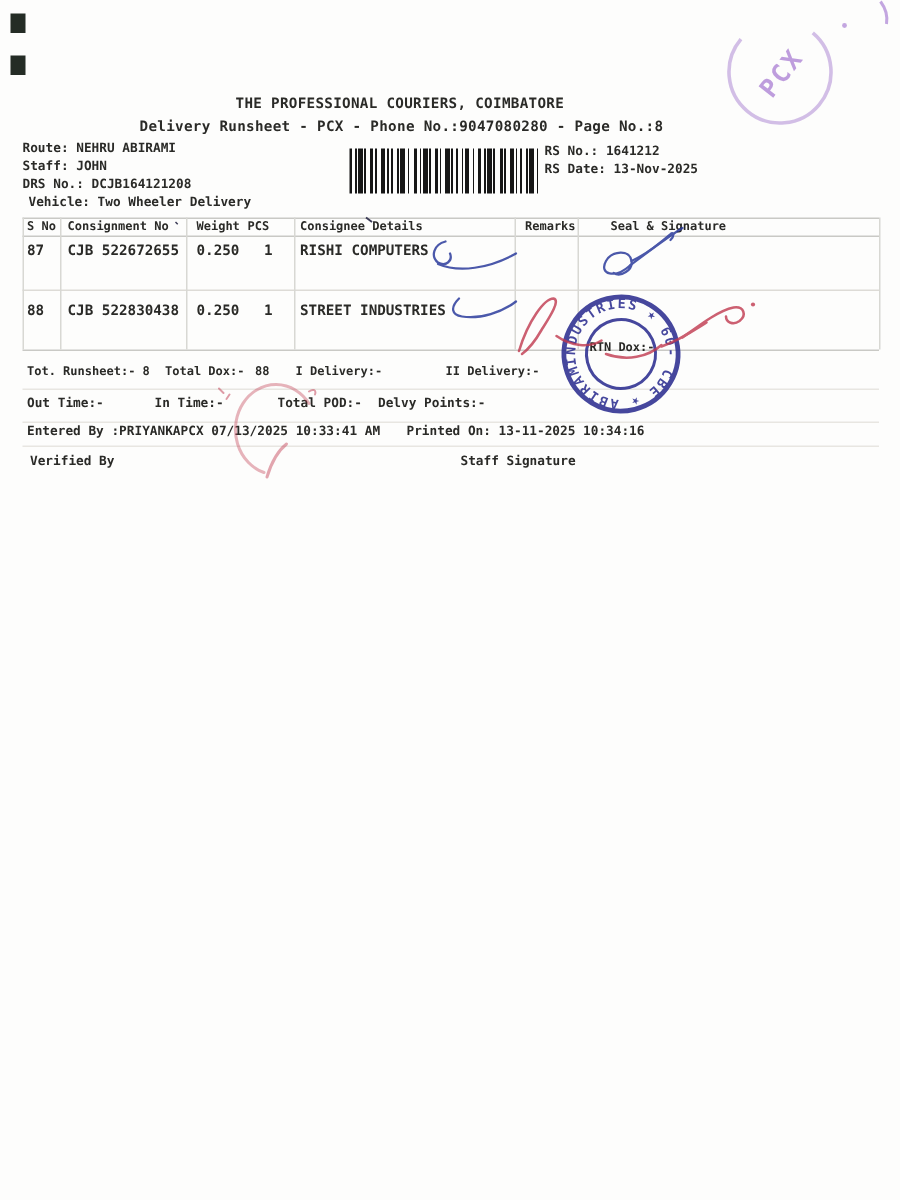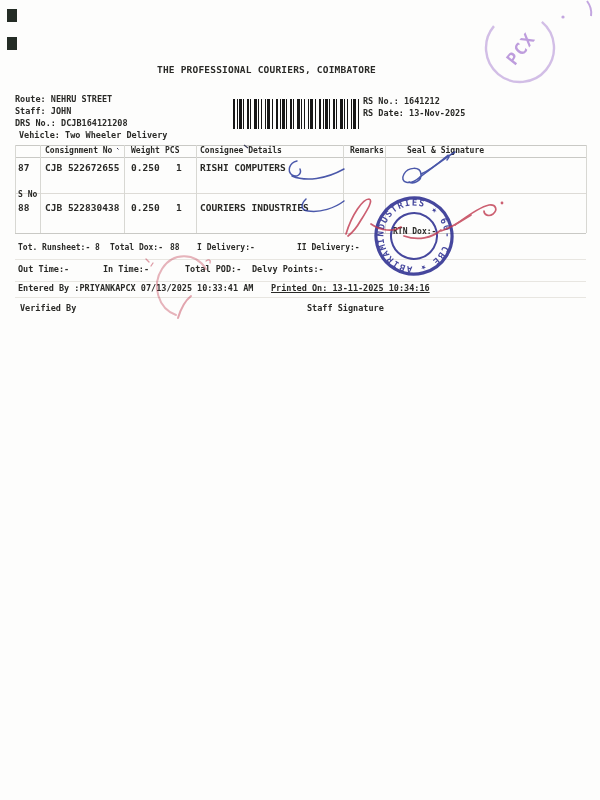--- a/index.html
+++ b/index.html
@@ -41,22 +41,23 @@
   <div class="sq" style="left:7px;top:37px;"></div>
 
   <svg width="120" height="100" style="left:462px;top:0px;">
     <circle cx="58" cy="48" r="34" fill="none" stroke="rgba(158,112,205,0.45)" stroke-width="2.4" stroke-dasharray="160 54" transform="rotate(-50 58 48)"></circle>
     <text x="58" y="55" text-anchor="middle" transform="rotate(-52 58 48)" font-size="17" font-weight="bold" letter-spacing="1.5" fill="rgba(148,94,200,0.6)">PCX</text>
     <circle cx="101" cy="17" r="1.6" fill="rgba(148,94,200,0.55)"></circle>
     <path d="M 125,1 C 128,5 130,10 129,16" stroke="rgba(148,94,200,0.55)" stroke-width="2" fill="none"></path>
   </svg>
 
   <span class="t fz-title" style="left:157px;top:65px;">THE PROFESSIONAL COURIERS, COIMBATORE</span>
+  <span class="t fz-title" style="left:93px;top:80px;">Delivery Runsheet - PCX - Phone No.:9047080280 - Page No.:8</span>
 
-  <span class="t fz-meta" style="left:15px;top:95px;">Route: NEHRU STREET</span>
+  <span class="t fz-meta" style="left:15px;top:95px;">Route: NEHRU ABIRAMI</span>
   <span class="t fz-meta" style="left:15px;top:107px;">Staff: JOHN</span>
   <span class="t fz-meta" style="left:15px;top:119px;">DRS No.: DCJB164121208</span>
   <span class="t fz-meta" style="left:19px;top:131px;">Vehicle: Two Wheeler Delivery</span>
 
   <div class="barcode"></div>
   <span class="t fz-meta" style="left:363px;top:97px;">RS No.: 1641212</span>
   <span class="t fz-meta" style="left:363px;top:109px;">RS Date: 13-Nov-2025</span>
 
   <div class="hline" style="left:15px;top:145px;width:571px;"></div>
   <div class="hline" style="left:15px;top:157px;width:571px;"></div>
@@ -64,58 +65,58 @@
   <div class="hline" style="left:15px;top:233px;width:571px;"></div>
 
   <div class="vline" style="left:15px;top:145px;height:88px;"></div>
   <div class="vline" style="left:40px;top:145px;height:88px;"></div>
   <div class="vline" style="left:124px;top:145px;height:88px;"></div>
   <div class="vline" style="left:196px;top:145px;height:88px;"></div>
   <div class="vline" style="left:343px;top:145px;height:88px;"></div>
   <div class="vline" style="left:385px;top:145px;height:88px;"></div>
   <div class="vline" style="left:586px;top:145px;height:88px;"></div>
 
-  <span class="t fz-th" style="left:18px;top:147px;margin-top:44px;">S No</span>
+  <span class="t fz-th" style="left:18px;top:147px;">S No</span>
   <span class="t fz-th" style="left:45px;top:147px;">Consignment No</span>
   <span class="t fz-th" style="left:131px;top:147px;">Weight</span>
   <span class="t fz-th" style="left:165px;top:147px;">PCS</span>
   <span class="t fz-th" style="left:200px;top:147px;text-align:center;">Consignee Details</span>
   <span class="t fz-th" style="left:350px;top:147px;">Remarks</span>
   <span class="t fz-th" style="left:407px;top:147px;">Seal &amp; Signature</span>
 
   <span class="t fz-td" style="left:18px;top:163px;">87</span>
   <span class="t fz-td" style="left:45px;top:163px;">CJB 522672655</span>
   <span class="t fz-td" style="left:131px;top:163px;">0.250</span>
   <span class="t fz-td" style="left:176px;top:163px;">1</span>
   <span class="t fz-td" style="left:200px;top:163px;">RISHI COMPUTERS</span>
 
   <span class="t fz-td" style="left:18px;top:203px;">88</span>
   <span class="t fz-td" style="left:45px;top:203px;">CJB 522830438</span>
   <span class="t fz-td" style="left:131px;top:203px;">0.250</span>
   <span class="t fz-td" style="left:176px;top:203px;">1</span>
-  <span class="t fz-td" style="left:200px;top:203px;">COURIERS INDUSTRIES</span>
+  <span class="t fz-td" style="left:200px;top:203px;">STREET INDUSTRIES</span>
 
   <span class="t fz-tot" style="left:18px;top:244px;">Tot. Runsheet:- 8</span>
   <span class="t fz-tot" style="left:110px;top:244px;">Total Dox:-</span>
   <span class="t fz-tot" style="left:170px;top:244px;">88</span>
   <span class="t fz-tot" style="left:197px;top:244px;">I Delivery:-</span>
   <span class="t fz-tot" style="left:297px;top:244px;">II Delivery:-</span>
   <span class="t fz-tot" style="left:393px;top:228px;">RTN Dox:-</span>
 
   <div class="hline faint" style="left:15px;top:259px;width:571px;"></div>
 
   <span class="t fz-ft" style="left:18px;top:265px;text-align:center;">Out Time:-</span>
   <span class="t fz-ft" style="left:103px;top:265px;">In Time:-</span>
   <span class="t fz-ft" style="left:185px;top:265px;">Total POD:-</span>
   <span class="t fz-ft" style="left:252px;top:265px;">Delvy Points:-</span>
 
   <div class="hline faint" style="left:15px;top:281px;width:571px;"></div>
 
   <span class="t fz-ft" style="left:18px;top:284px;">Entered By :PRIYANKAPCX 07/13/2025 10:33:41 AM</span>
-  <span class="t fz-ft" style="left:271px;top:284px;text-decoration:underline;">Printed On: 13-11-2025 10:34:16</span>
+  <span class="t fz-ft" style="left:271px;top:284px;">Printed On: 13-11-2025 10:34:16</span>
 
   <div class="hline faint" style="left:15px;top:297px;width:571px;"></div>
 
   <span class="t fz-ft" style="left:20px;top:304px;">Verified By</span>
   <span class="t fz-ft" style="left:271px;top:304px;padding-left:36px;">Staff Signature</span>
 
   <svg width="96" height="96" style="left:366px;top:188px;transform:rotate(-14deg);opacity:.88;">
     <defs>
       <path id="ringPath" d="M48,48 m-30.5,0 a30.5,30.5 0 1,1 61,0 a30.5,30.5 0 1,1 -61,0"></path>
     </defs>

